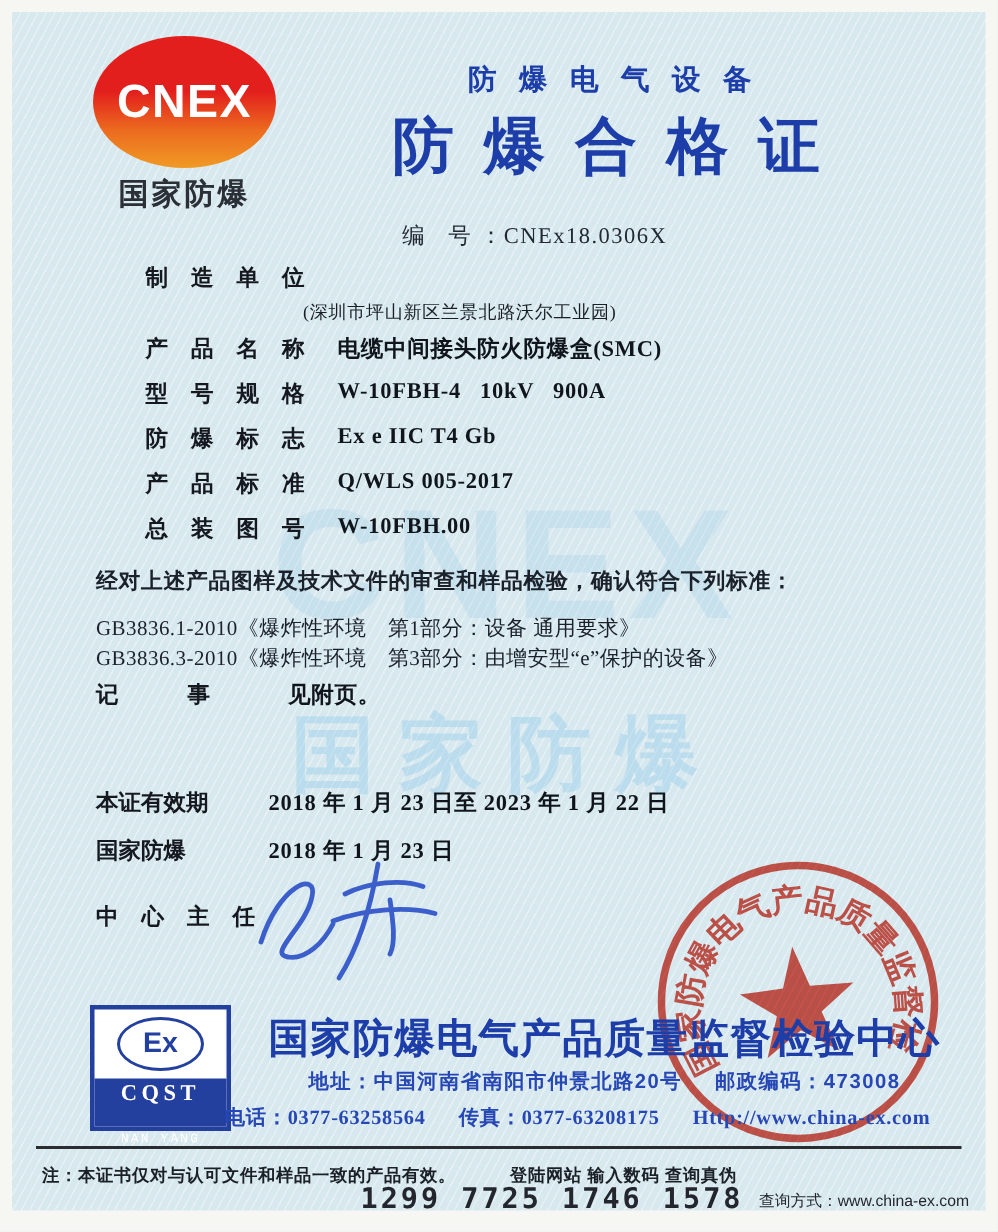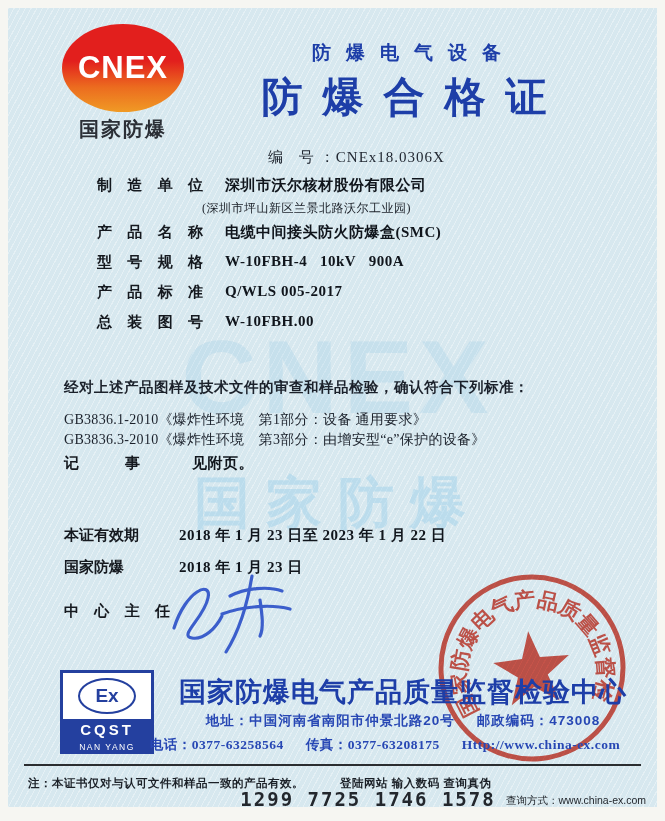--- a/index.html
+++ b/index.html
@@ -107,22 +107,22 @@
   .ex-ellipse {
     width:58px; height:36px; border:2px solid #24409f; border-radius:50%;
     display:flex; align-items:center; justify-content:center;
     color:#24409f; font-weight:bold; font-size:19px;
     font-family:"Liberation Sans","DejaVu Sans",sans-serif;
   }
   .ex-bottom {
     height:32px; background:#24409f; color:#fff; text-align:center;
     font-family:"Liberation Sans","DejaVu Sans",sans-serif; line-height:1;
   }
-  .ex-cqst { font-size:15px; font-weight:bold; letter-spacing:3px; padding-top:3px; }
-  .ex-ny { font-size:8.5px; letter-spacing:1.5px; margin-top:6px; }
+  .ex-cqst { font-size:15px; font-weight:bold; letter-spacing:3px; padding-top:3px;font-family:Liberation Serif, serif; }
+  .ex-ny { font-size:8.5px; letter-spacing:1.5px; margin-top:18px;font-family:Liberation Mono, monospace; }
 
   .org-name {
     left:152px; top:666px; width:486px; text-align:center;
     font-size:27px; font-weight:bold; color:#1d3ea8; letter-spacing:1px;
   }
   .addr-line {
     left:150px; top:704px; width:490px; text-align:center;
     font-size:13.5px; font-weight:bold; color:#2747b4; letter-spacing:1px;
     font-family:"Liberation Sans","DejaVu Sans",sans-serif;
   }
@@ -168,30 +168,33 @@
   </div>
   <div class="abs hdr-title">防爆合格证</div>
   <div class="abs hdr-subtitle">防爆电气设备</div>
   <div class="abs cert-no">
     <span class="lbl">编 号</span><span>：</span><span>CNEx18.0306X</span>
   </div>
 
   <div class="abs fields">
     <div class="frow">
       <span class="flabel">制造单位</span>
-      <span class="fvalue">深圳市沃尔核材股份有限公司</span>
     </div>
     <div class="fnote">(深圳市坪山新区兰景北路沃尔工业园)</div>
     <div class="frow">
       <span class="flabel">产品名称</span>
       <span class="fvalue">电缆中间接头防火防爆盒(SMC)</span>
     </div>
     <div class="frow">
       <span class="flabel">型号规格</span>
       <span class="fvalue">W-10FBH-4   10kV   900A</span>
+    </div>
+    <div class="frow">
+      <span class="flabel">防爆标志</span>
+      <span class="fvalue">Ex e IIC T4 Gb</span>
     </div>
     <div class="frow">
       <span class="flabel">产品标准</span>
       <span class="fvalue">Q/WLS 005-2017</span>
     </div>
     <div class="frow">
       <span class="flabel">总装图号</span>
       <span class="fvalue">W-10FBH.00</span>
     </div>
   </div>

